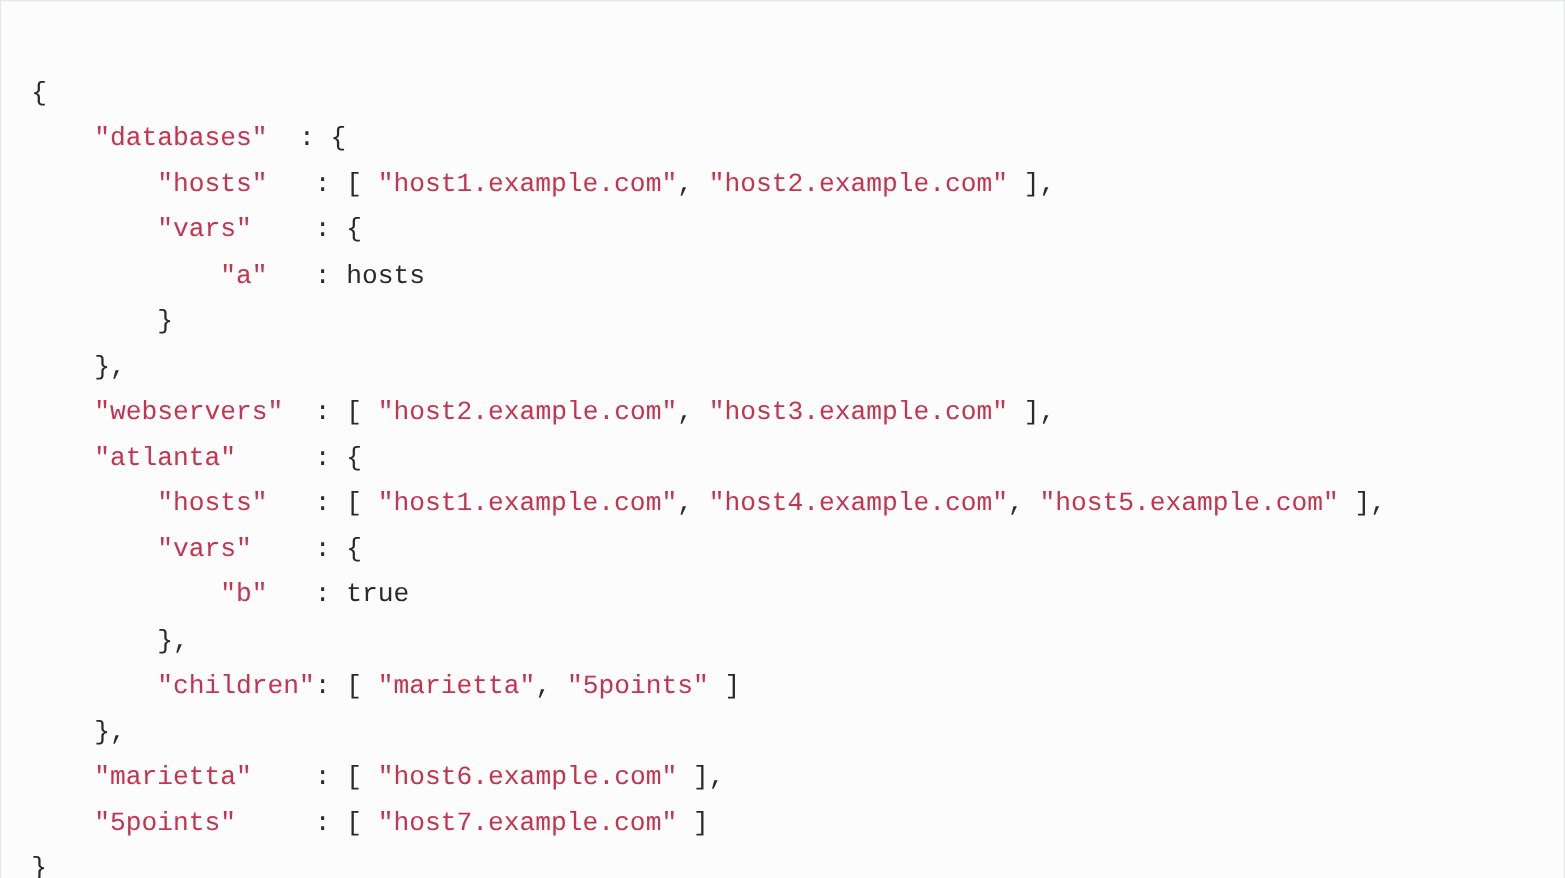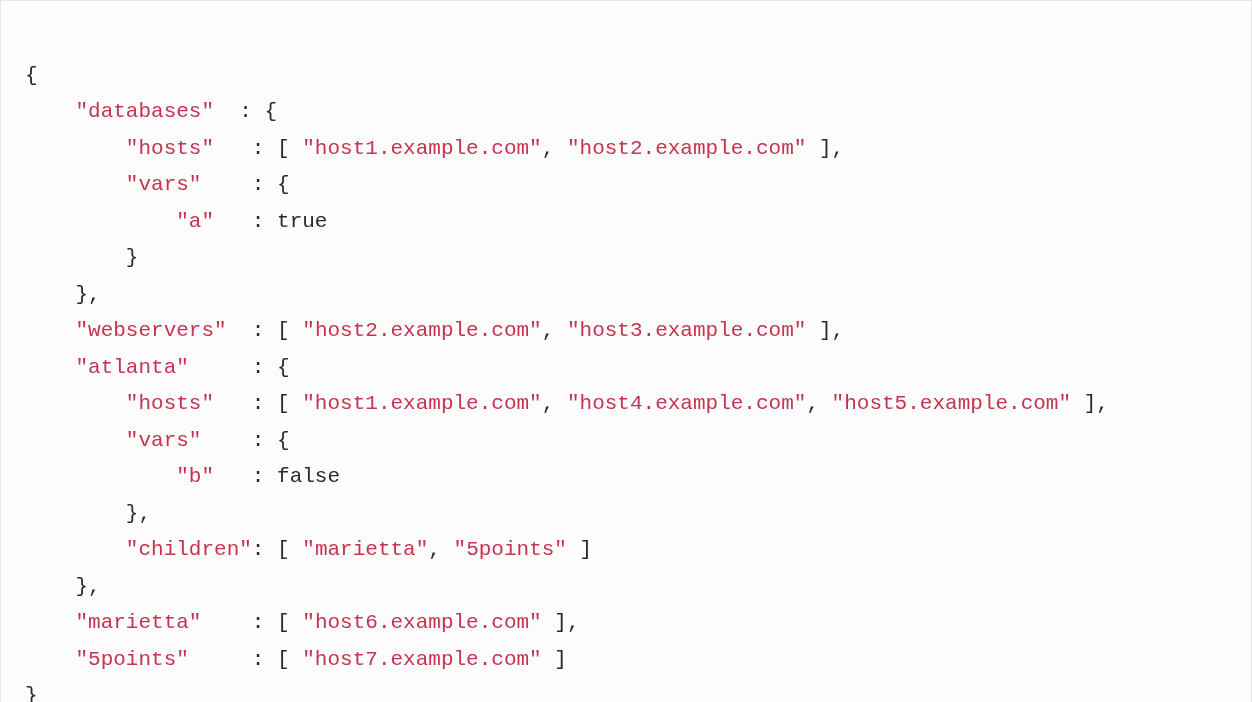--- a/index.html
+++ b/index.html
@@ -26,27 +26,27 @@
   .n { color: #2a2a2a; } 
 </style>
 </head>
 <body>
 
 <div class="codeblock">
 <span><span class="n">{</span></span>
 <span>    <span class="s">"databases"</span><span class="n">  : {</span></span>
 <span>        <span class="s">"hosts"</span><span class="n">   : [ </span><span class="s">"host1.example.com"</span><span class="n">, </span><span class="s">"host2.example.com"</span><span class="n"> ],</span></span>
 <span>        <span class="s">"vars"</span><span class="n">    : {</span></span>
-<span>            <span class="s">"a"</span><span class="n">   : </span><span class="n">true</span></span>
+<span>            <span class="s">"a"</span><span class="n">   : </span><span class="n">hosts</span></span>
 <span>        <span class="n">}</span></span>
 <span>    <span class="n">},</span></span>
 <span>    <span class="s">"webservers"</span><span class="n">  : [ </span><span class="s">"host2.example.com"</span><span class="n">, </span><span class="s">"host3.example.com"</span><span class="n"> ],</span></span>
 <span>    <span class="s">"atlanta"</span><span class="n">     : {</span></span>
 <span>        <span class="s">"hosts"</span><span class="n">   : [ </span><span class="s">"host1.example.com"</span><span class="n">, </span><span class="s">"host4.example.com"</span><span class="n">, </span><span class="s">"host5.example.com"</span><span class="n"> ],</span></span>
 <span>        <span class="s">"vars"</span><span class="n">    : {</span></span>
-<span>            <span class="s">"b"</span><span class="n">   : </span><span class="n">false</span></span>
+<span>            <span class="s">"b"</span><span class="n">   : </span><span class="n">true</span></span>
 <span>        <span class="n">},</span></span>
 <span>        <span class="s">"children"</span><span class="n">: [ </span><span class="s">"marietta"</span><span class="n">, </span><span class="s">"5points"</span><span class="n"> ]</span></span>
 <span>    <span class="n">},</span></span>
 <span>    <span class="s">"marietta"</span><span class="n">    : [ </span><span class="s">"host6.example.com"</span><span class="n"> ],</span></span>
 <span>    <span class="s">"5points"</span><span class="n">     : [ </span><span class="s">"host7.example.com"</span><span class="n"> ]</span></span>
 <span><span class="n">}</span></span>
 </div>
 
 </body></html>

